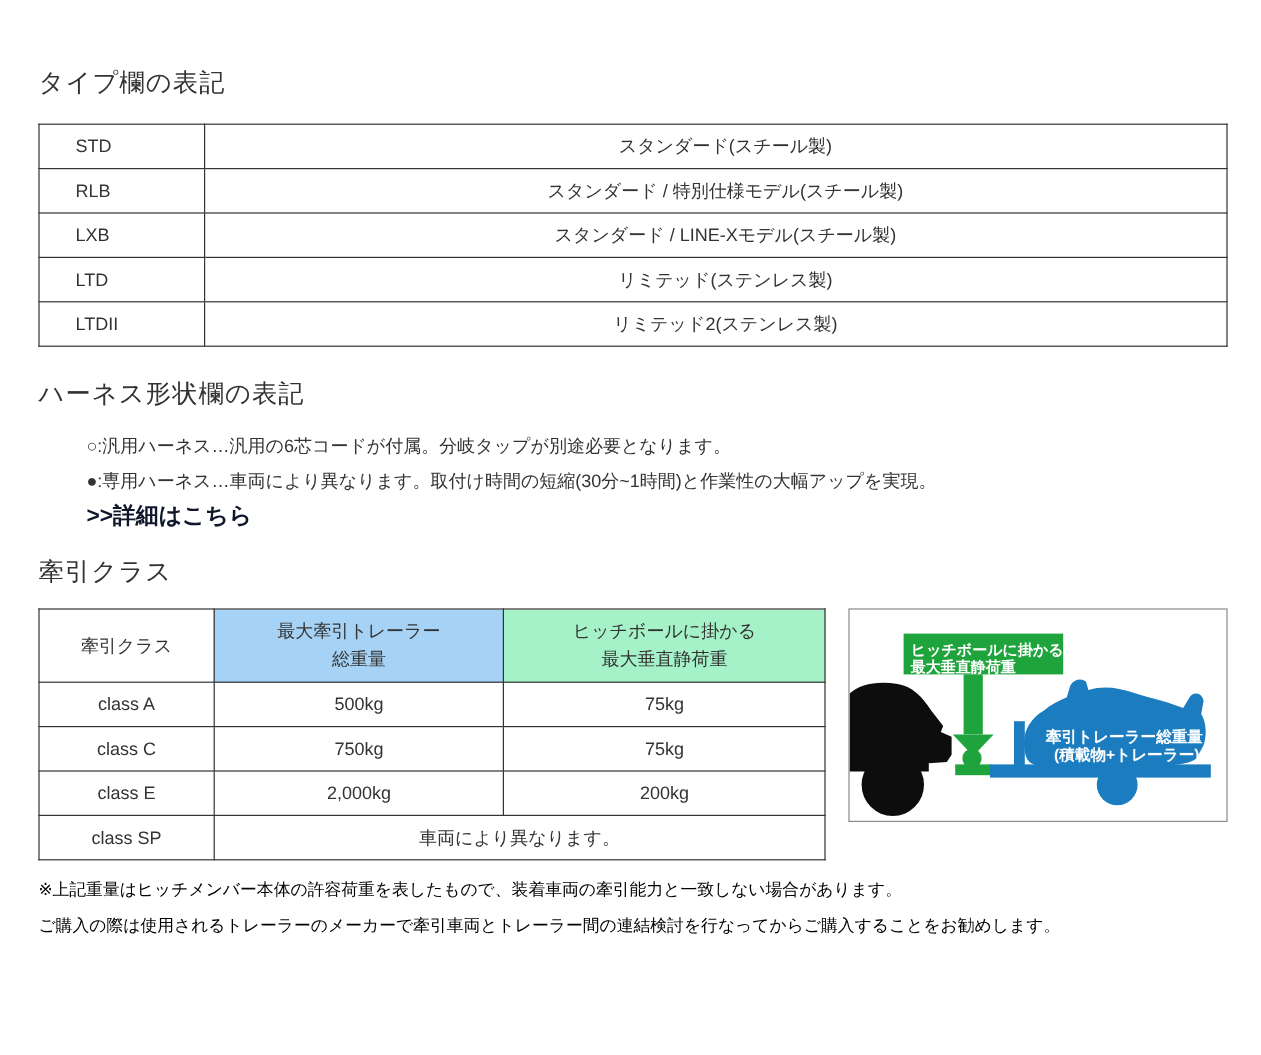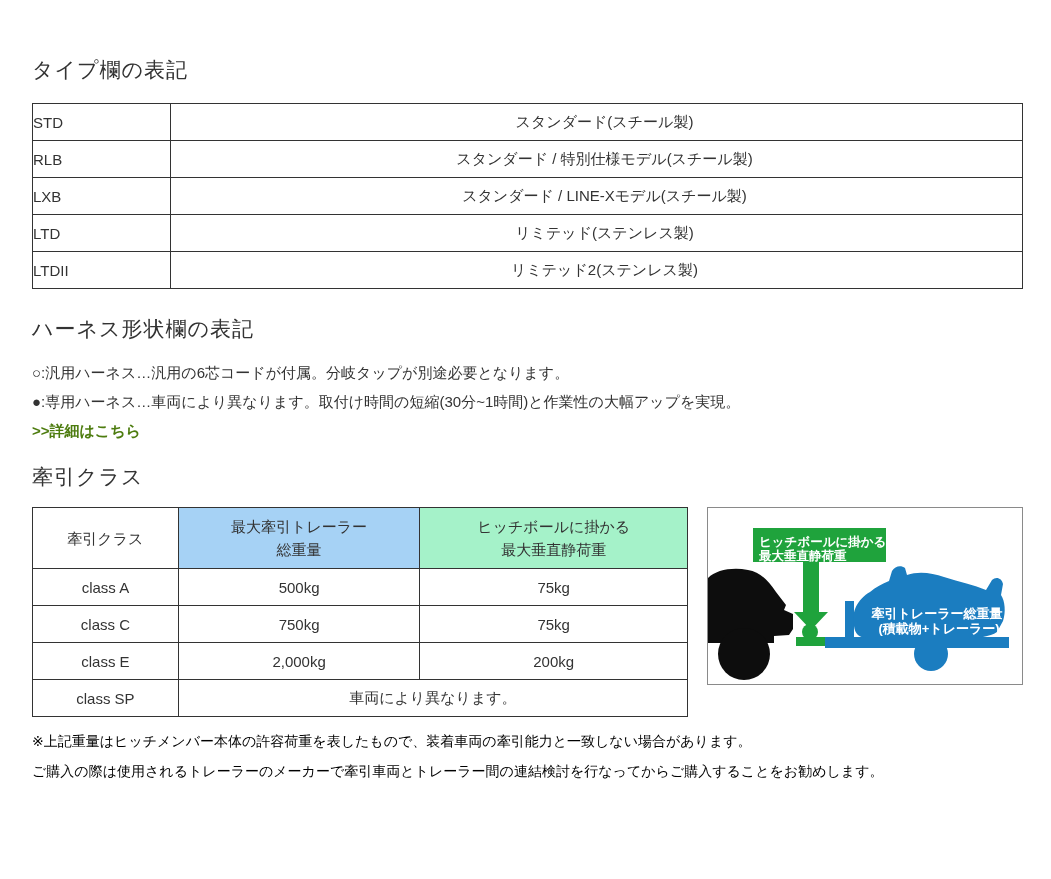--- a/index.html
+++ b/index.html
@@ -16,31 +16,31 @@
     line-height:26px;
   }
 
   
   table.type-table {
     width:991px; border-collapse:collapse; margin-top:20px;
     font-size:15px; color:#333;
   }
   table.type-table td {
     border:1px solid #333; height:37px; vertical-align:middle;
-    padding:0 0 0 0;
+    padding:0 0 0 30px;
   }
   table.type-table td.code { width:138px; }
   table.type-table td.desc { padding-left:16px;text-align:center; }
 
   
   .harness-heading { margin-top:27px; }
   .harness-line { font-size:15px; line-height:29px; margin-top:0; }
-  .harness-lines { margin-top:16px; }
+  .harness-lines { margin-top:16px;margin-left:40px; }
   .detail-link {
-    display:inline-block; font-size:15px; font-weight:bold; color:#4d7c0f;
+    display:inline-block; font-size:19px; font-weight:bold; color:#0f172a;
     line-height:26px; margin-top:2px; cursor:pointer; text-decoration:none;
   }
 
   
   .towing-heading { margin-top:20px; }
   .towing-row { display:flex; align-items:flex-start; margin-top:17px; }
 
   table.towing-table {
     width:656px; border-collapse:collapse; font-size:15px; color:#333;
     text-align:center; flex:none;

